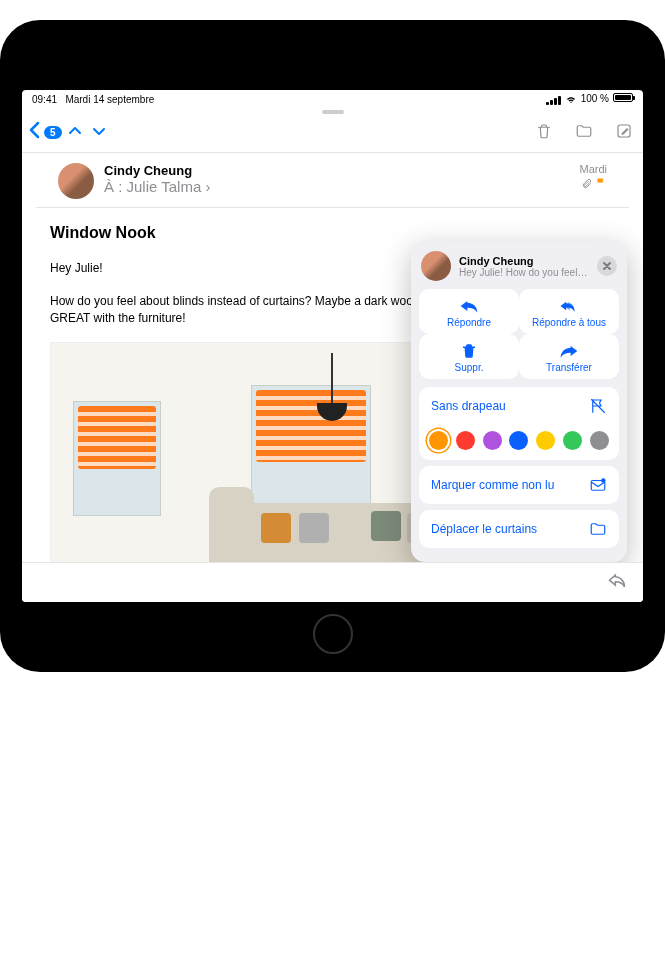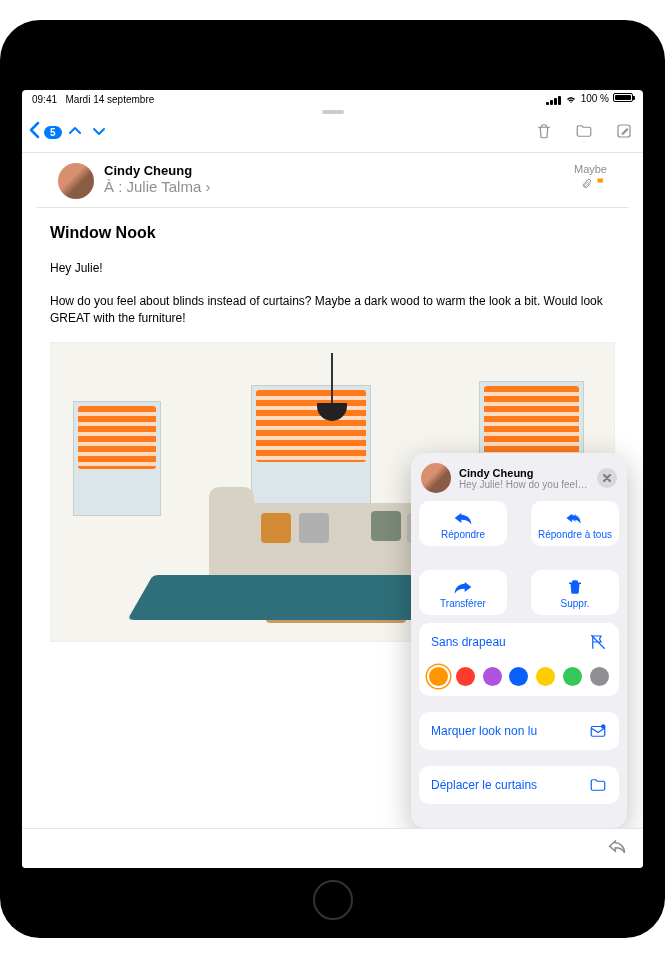--- a/index.html
+++ b/index.html
@@ -5,21 +5,21 @@
   * { box-sizing: border-box; margin: 0; padding: 0; }
   body {
     font-family: -apple-system, "Helvetica Neue", Arial, sans-serif;
     background: #fff;
     display: flex;
     justify-content: center;
     padding: 20px 0;
   }
   .ipad {
     width: 665px;
-    height: 918px;
+    height: 652px;
     background: #000;
     border-radius: 40px;
     padding: 70px 22px 70px 22px;
     position: relative;
   }
   .home-button {
     position: absolute;
     bottom: 18px;
     left: 50%;
     transform: translateX(-50%);
@@ -186,31 +186,31 @@
   }
   .pop-header .ptxt{ flex:1; overflow:hidden; }
   .pop-header .pname{ font-weight:700; font-size:11px; }
   .pop-header .pprev{ font-size:10px; color:#8e8e93; white-space:nowrap; overflow:hidden; text-overflow:ellipsis;}
   .pop-close{
     width:20px;height:20px;border-radius:50%;
     background:#d8d8dc;color:#7a7a7e;
     display:flex;align-items:center;justify-content:center;
     font-size:11px;
   }
-  .quad{ display:grid; grid-template-columns:1fr 1fr; gap:24px; margin-bottom:8px;}
+  .quad{ display:grid; grid-template-columns:1fr 1fr; gap:0; margin-bottom:8px;}
   .qbtn{
     background:#fff; border-radius:10px;
     display:flex; flex-direction:column; align-items:center; justify-content:center;
     padding:8px 2px 6px 2px;
     color:#0a60ff; font-size:10px; font-weight:500;
     gap:2px;
   }
   .qbtn svg{ width:20px;height:18px; fill:#0a60ff; }
   .row-card{
-    background:#fff; border-radius:10px; margin-bottom:16px;
+    background:#fff; border-radius:10px; margin-bottom:6px;
     overflow:hidden;
   }
   .row-item{
     display:flex; justify-content:space-between; align-items:center;
     padding:10px 12px;
     font-size:12px; color:#0a60ff; font-weight:500;
   }
   .row-item svg { width:18px; height:18px; stroke:#0a60ff; fill:none; stroke-width:1.6;}
   .flag-colors{
     display:flex; gap:6px; padding:6px 10px 10px 10px; justify-content:space-between;
@@ -291,21 +291,21 @@
       <div class="avatar"></div>
       <div class="hdr-meta">
         <div class="sender">Cindy Cheung</div>
         <div class="to-line">
           <span>À :</span>
           <span class="recip">Julie Talma</span>
           <span>›</span>
         </div>
       </div>
       <div class="hdr-right">
-        <div>Maybe</div>
+        <div>Mardi</div>
         <div class="flags">
           <span class="clip">
             <svg width="11" height="11" viewBox="0 0 24 24" fill="none" stroke="#8e8e93" stroke-width="2">
                 <path d="M21 12l-8 8a5 5 0 01-7-7l9-9a3.5 3.5 0 015 5l-9 9a2 2 0 01-3-3l8-8"></path>
               </svg>
           </span>
           <span class="flag-orange">
             <svg width="12" height="12" viewBox="0 0 24 24" fill="#ff9500">
                 <path d="M5 3v18M5 3h12l-2 4 2 4H5"></path>
               </svg>
@@ -361,30 +361,30 @@
           <span>Répondre</span>
         </div>
         <div class="qbtn">
           <svg viewBox="0 0 28 20">
               <path d="M10 4L2 10l8 6v-4c6 0 10 2 12 6 0-8-6-12-12-12V4z"></path>
               <path d="M15 4L7 10l8 6v-4c3 0 5 1 6 2 0-4-3-8-6-8V4z" opacity="0.6"></path>
             </svg>
           <span>Répondre à tous</span>
         </div>
         <div class="qbtn">
+          <svg viewBox="0 0 24 24" fill="none" stroke="#0a60ff" stroke-width="2">
+              <path d="M4 7h16M9 7V5a1 1 0 011-1h4a1 1 0 011 1v2m-8 0l1 12a1 1 0 001 1h6a1 1 0 001-1l1-12"></path>
+            </svg>
+          <span>Suppr.</span>
+        </div>
+        <div class="qbtn">
           <svg viewBox="0 0 24 20">
               <path d="M14 4l8 6-8 6v-4c-6 0-10 2-12 6 0-8 6-12 12-12V4z"></path>
             </svg>
           <span>Transférer</span>
-        </div>
-        <div class="qbtn">
-          <svg viewBox="0 0 24 24" fill="none" stroke="#0a60ff" stroke-width="2">
-              <path d="M4 7h16M9 7V5a1 1 0 011-1h4a1 1 0 011 1v2m-8 0l1 12a1 1 0 001 1h6a1 1 0 001-1l1-12"></path>
-            </svg>
-          <span>Suppr.</span>
         </div>
       </div>
 
       <div class="row-card">
         <div class="row-item">
           <span>Sans drapeau</span>
           <svg viewBox="0 0 24 24">
               <path d="M5 3v18M5 4h11l-2 4 2 4H5M3 3l18 18"></path>
             </svg>
         </div>
@@ -394,21 +394,21 @@
             <div class="dot" style="background: rgb(175, 82, 222);"></div>
             <div class="dot" style="background: rgb(10, 96, 255);"></div>
             <div class="dot" style="background: rgb(255, 204, 0);"></div>
             <div class="dot" style="background: rgb(52, 199, 89);"></div>
             <div class="dot" style="background: rgb(142, 142, 147);"></div>
           </div>
       </div>
 
       <div class="row-card">
         <div class="row-item">
-          <span>Marquer look non lu</span>
+          <span>Marquer comme non lu</span>
           <svg viewBox="0 0 24 24">
               <rect x="3" y="6" width="18" height="13" rx="2"></rect>
               <path d="M3 8l9 6 9-6"></path>
               <circle cx="19" cy="6" r="3" fill="#0a60ff" stroke="none"></circle>
             </svg>
         </div>
       </div>
 
       <div class="row-card">
         <div class="row-item">

